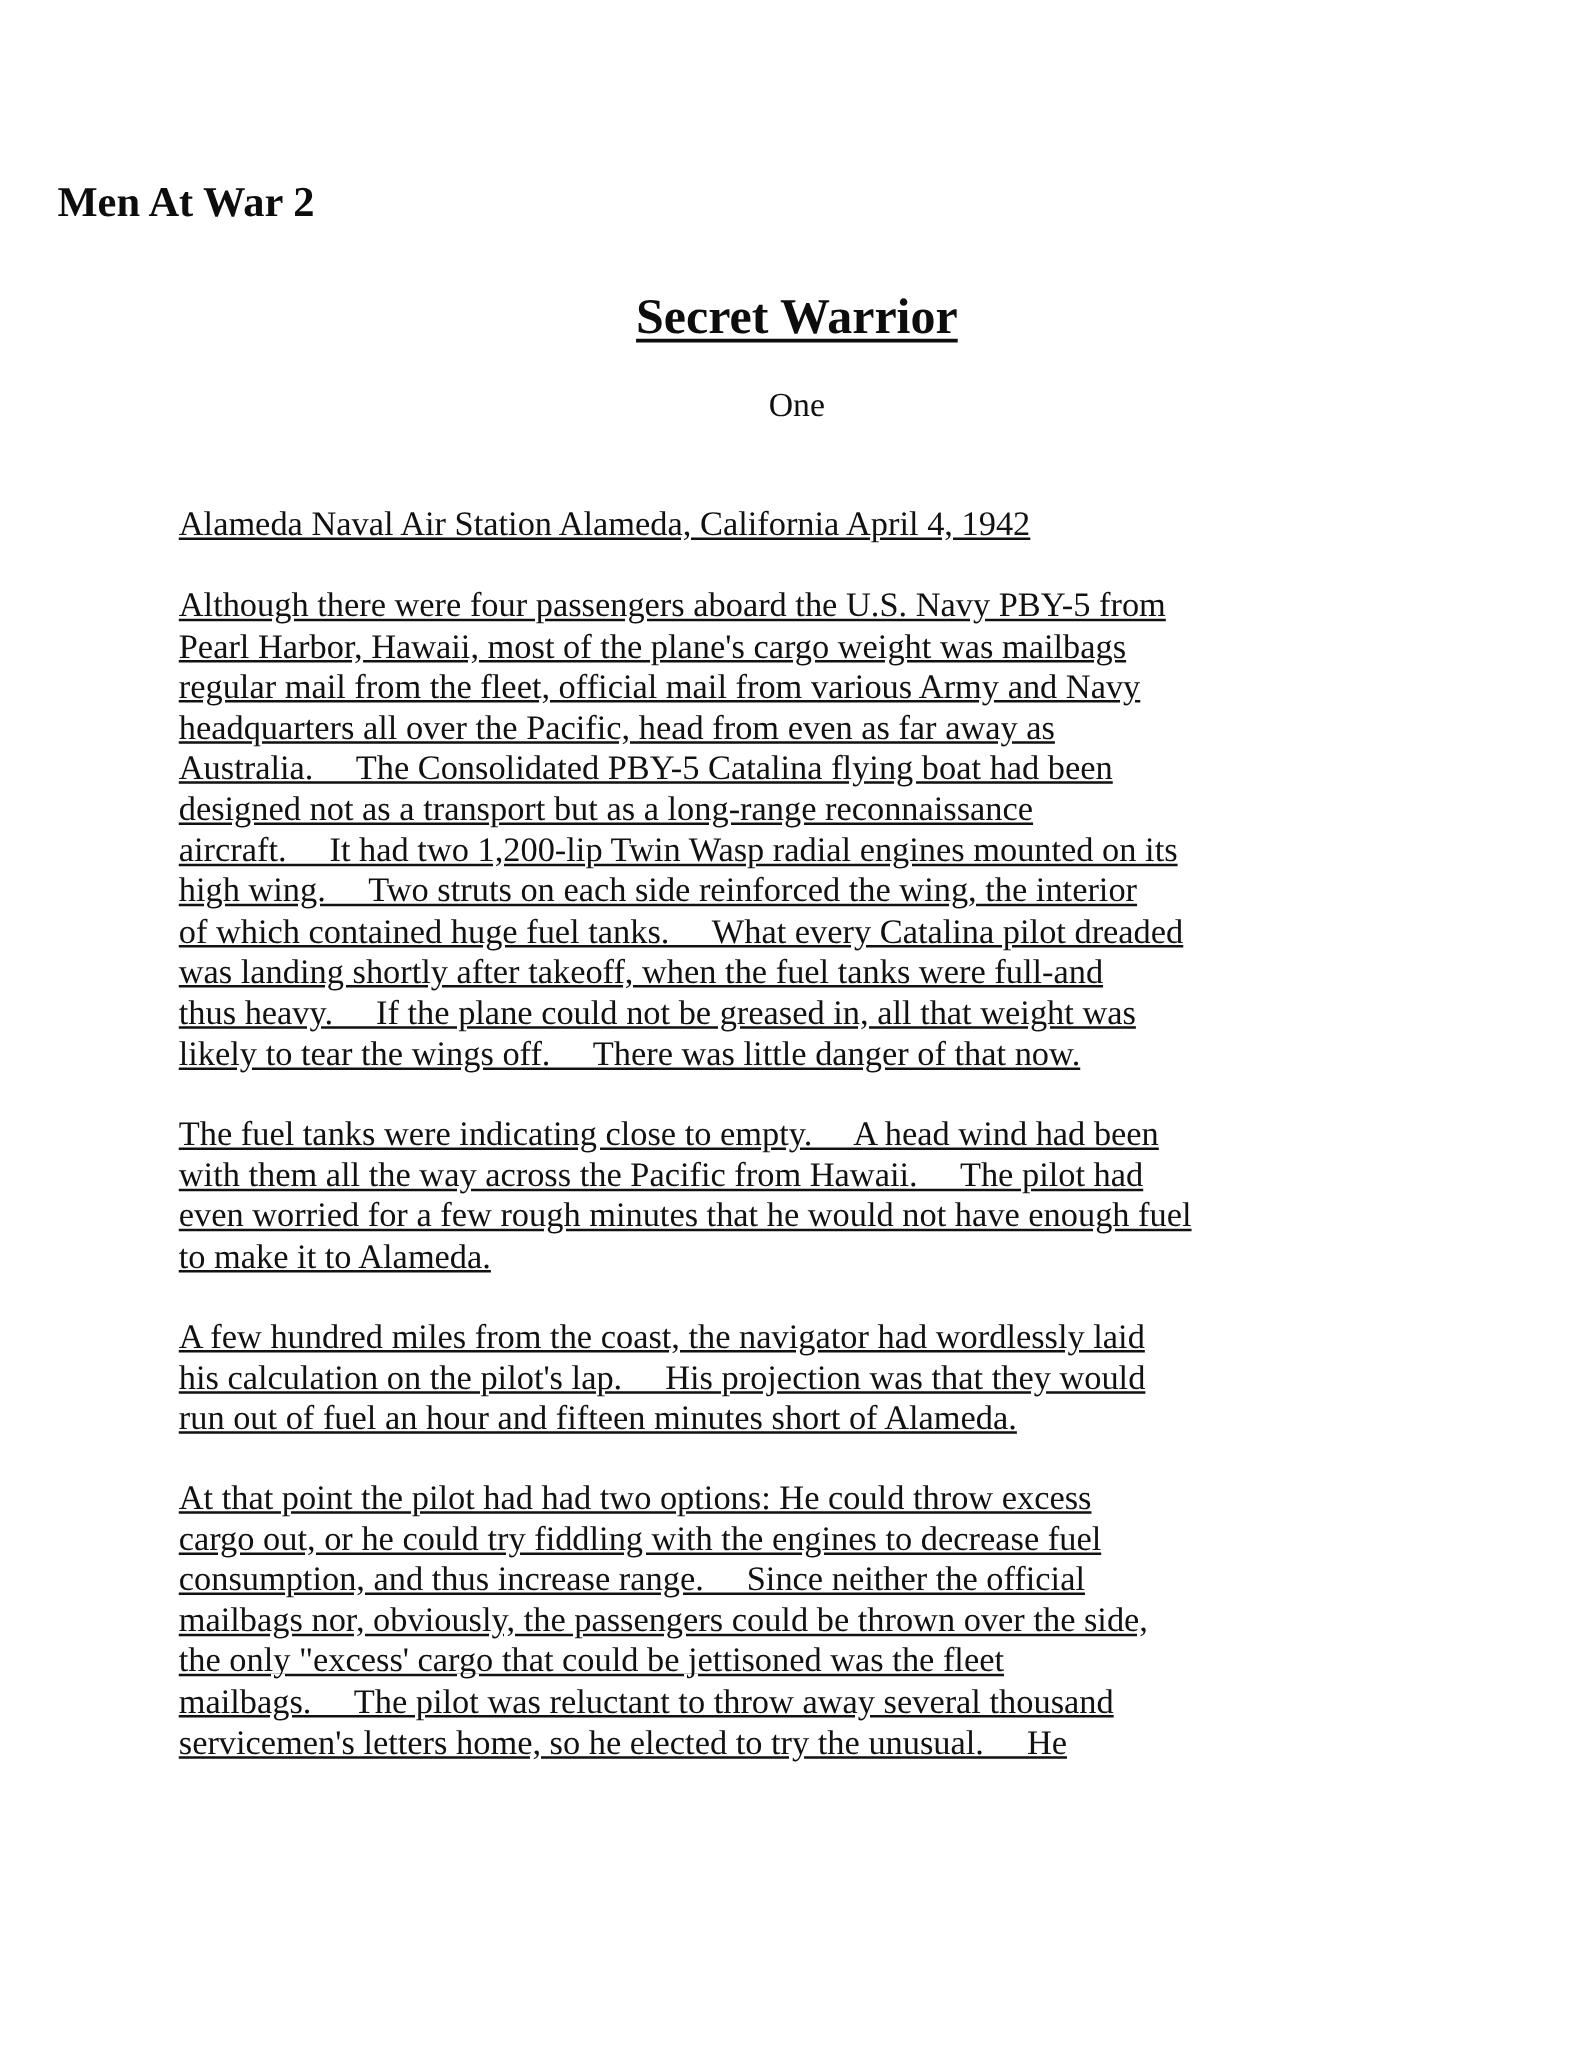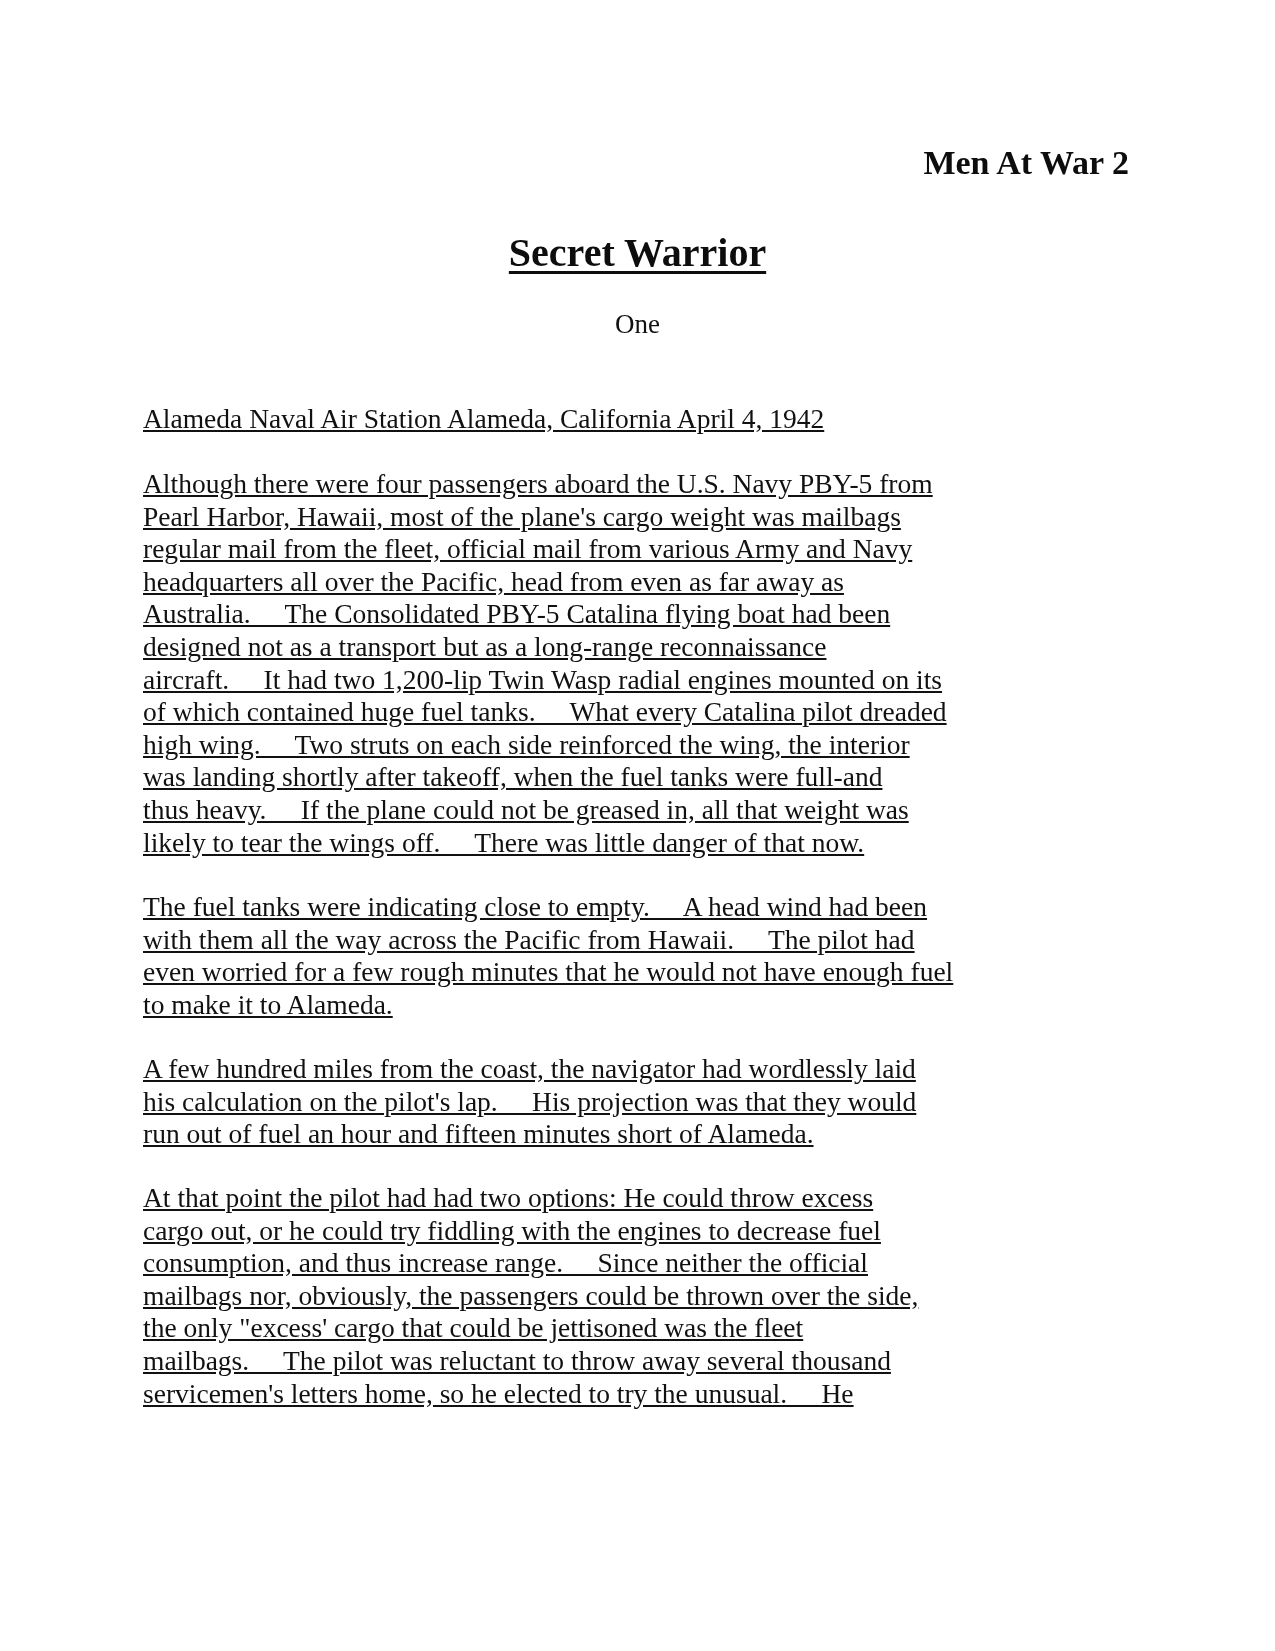--- a/index.html
+++ b/index.html
@@ -1,20 +1,20 @@
 <!DOCTYPE html>
 <html><head>
   <meta charset="utf-8">
   <style>
     html, body { margin: 0; padding: 0; background: #ffffff; }
     body { width: 1275px; height: 1651px; position: relative; overflow: hidden; }
     .page { position: absolute; left: 0; top: 0; width: 1275px; height: 1651px; background: #ffffff; color: #111111; }
     .series-title {
-      position: absolute; left: 0; width: 1129px; top: 141px; text-align: right;
-      font-family: "Liberation Serif", "DejaVu Serif", serif; font-weight: bold; font-size: 34px; line-height: 44px; color: #0d0d0d;
+      position: absolute; left: 0; width: 1129px; top: 141px; text-align: left;
+      font-family: "Liberation Serif", "DejaVu Serif", serif; font-weight: bold; font-size: 34px; line-height: 44px; color: #0d0d0d; padding-left: 46px;
     }
     .book-title {
       position: absolute; left: 0; width: 1275px; top: 228px; text-align: center;
       font-family: "Liberation Serif", "DejaVu Serif", serif; font-weight: bold; font-size: 40px; line-height: 50px; color: #0d0d0d;
     }
     .book-title span { text-decoration: underline; text-decoration-thickness: 3px; text-underline-offset: 5px; margin-top: 24px; }
     .chapter {
       position: absolute; left: 0; width: 1275px; top: 306px; text-align: center;
       font-family: "Liberation Serif", "DejaVu Serif", serif; font-size: 27px; line-height: 36px; color: #111111;
     }
@@ -42,22 +42,22 @@
   </div>
 
   <div class="body-text" style="top:468px;">
     <span class="line">Although there were four passengers aboard the U.S. Navy PBY-5 from</span>
     <span class="line">Pearl Harbor, Hawaii, most of the plane's cargo weight was mailbags</span>
     <span class="line">regular mail from the fleet, official mail from various Army and Navy</span>
     <span class="line">headquarters all over the Pacific, head from even as far away as</span>
     <span class="line">Australia.     The Consolidated PBY-5 Catalina flying boat had been</span>
     <span class="line">designed not as a transport but as a long-range reconnaissance</span>
     <span class="line">aircraft.     It had two 1,200-lip Twin Wasp radial engines mounted on its</span>
+    <span class="line">high wing.     Two struts on each side reinforced the wing, the interior</span>
     <span class="line">of which contained huge fuel tanks.     What every Catalina pilot dreaded</span>
-    <span class="line">high wing.     Two struts on each side reinforced the wing, the interior</span>
     <span class="line">was landing shortly after takeoff, when the fuel tanks were full-and</span>
     <span class="line">thus heavy.     If the plane could not be greased in, all that weight was</span>
     <span class="line">likely to tear the wings off.     There was little danger of that now.</span>
   </div>
 
   <div class="body-text" style="top:1053px;">
     <span class="line">A few hundred miles from the coast, the navigator had wordlessly laid</span>
     <span class="line">his calculation on the pilot's lap.     His projection was that they would</span>
     <span class="line">run out of fuel an hour and fifteen minutes short of Alameda.</span>
   </div>

